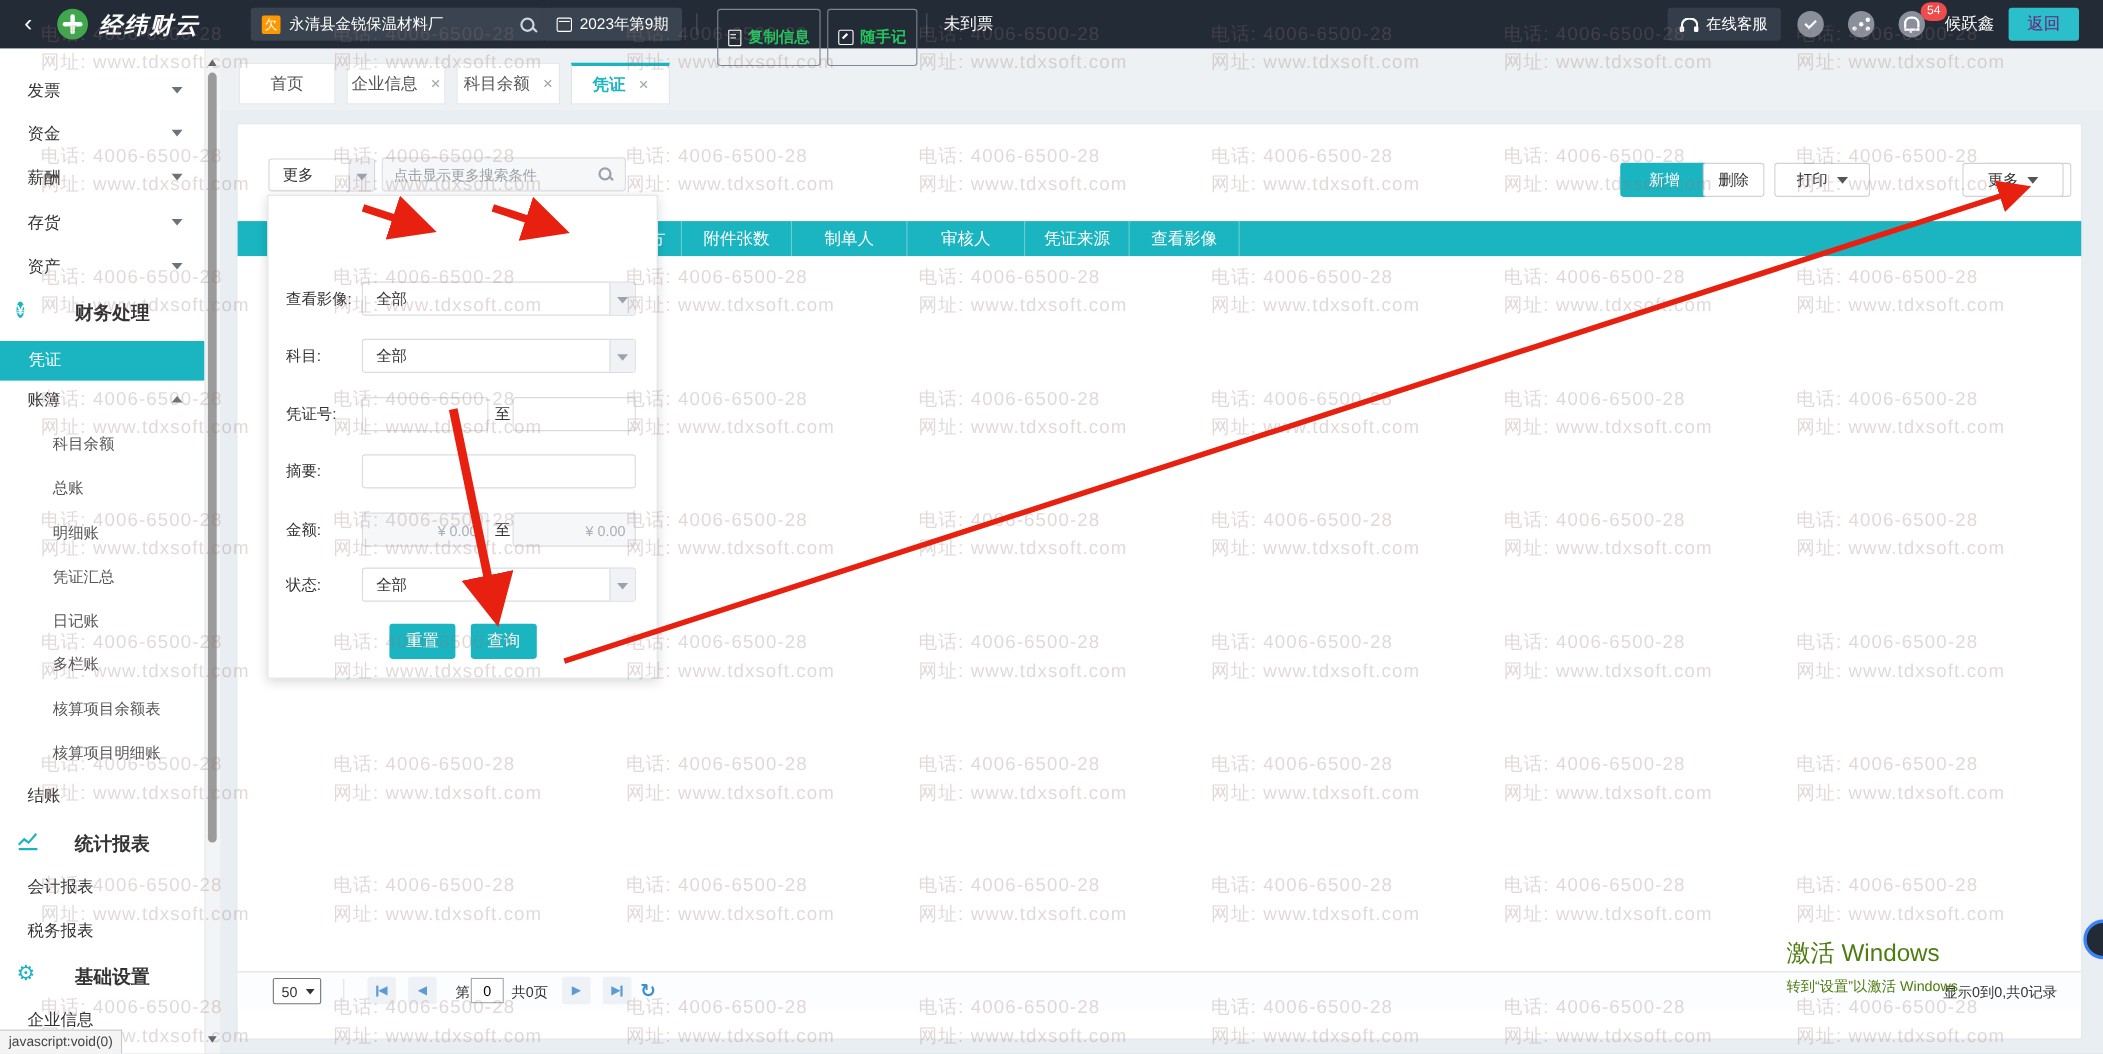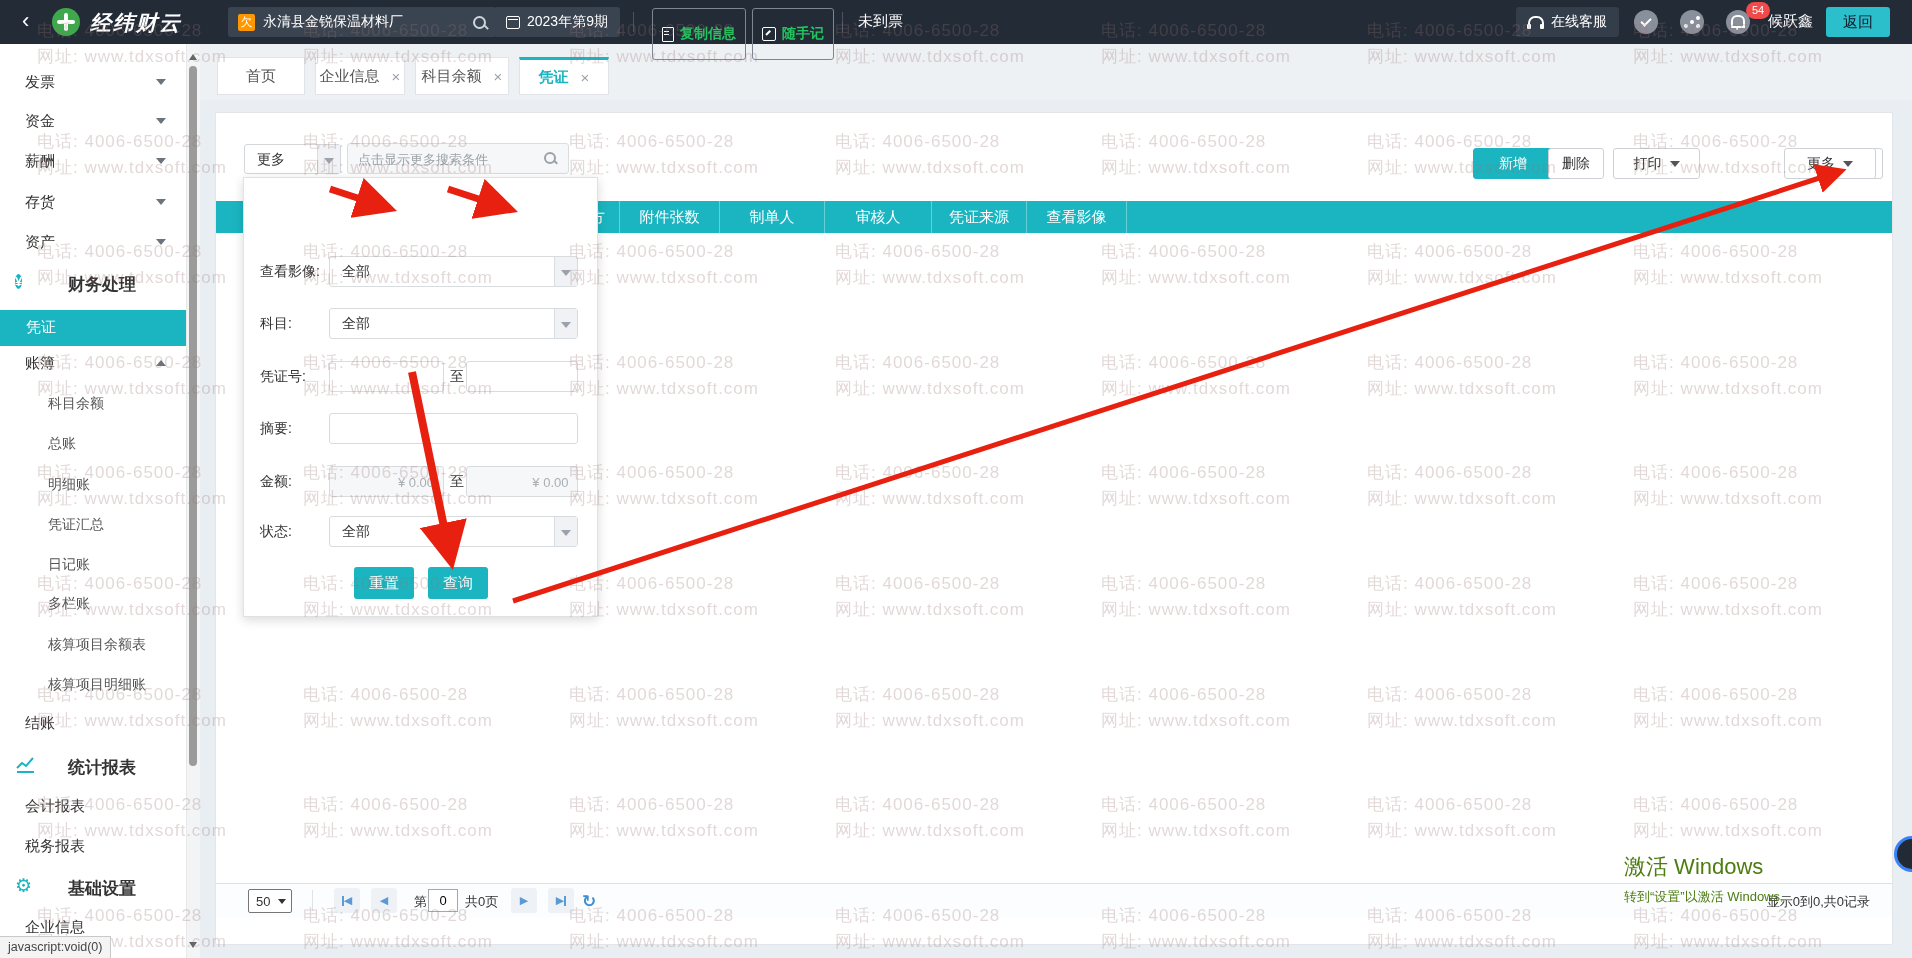--- a/index.html
+++ b/index.html
@@ -32,21 +32,21 @@
   .icon-headset{width:12px;height:10px;border:2px solid #fff;border-bottom:none;border-radius:7px 7px 0 0;position:relative;}
   .icon-headset::before{content:"";position:absolute;left:-3px;top:6px;width:4px;height:5px;background:#fff;border-radius:1px;box-shadow:13px 0 0 #fff;}
   .tb-circle{position:absolute;top:10px;width:24px;height:24px;border-radius:50%;background:#89909b;display:flex;align-items:center;justify-content:center;}
   .icon-check{width:8px;height:4px;border-left:2px solid #fff;border-bottom:2px solid #fff;transform:rotate(-45deg);margin-top:-2px;}
   .icon-share{width:4px;height:4px;background:#fff;border-radius:50%;position:relative;}
   .icon-share::before{content:"";position:absolute;left:-6px;top:4px;width:4px;height:4px;background:#fff;border-radius:50%;box-shadow:12px 0 0 #fff,12px -8px 0 #fff;}
   .icon-bell{width:10px;height:9px;border:2px solid #fff;border-radius:6px 6px 0 0;border-bottom:2px solid #fff;position:relative;margin-top:-2px;}
   .icon-bell::after{content:"";position:absolute;left:3px;bottom:-4px;width:2px;height:2px;background:#fff;border-radius:50%;}
   .tb-badge{position:absolute;left:1746px;top:2px;min-width:18px;height:17px;background:#f04b4b;border-radius:9px;color:#fff;font-size:11px;text-align:center;line-height:17px;padding:0 3px;z-index:4;}
   .tb-user{position:absolute;left:1768px;top:12px;color:#fff;font-size:15px;}
-  .tb-backbtn{position:absolute;left:1826px;top:7px;width:64px;height:30px;background:#2abfca;border-radius:3px;color:#0f172a;font-size:15px;text-align:center;line-height:30px;}
+  .tb-backbtn{position:absolute;left:1826px;top:7px;width:64px;height:30px;background:#2abfca;border-radius:3px;color:#701a75;font-size:15px;text-align:center;line-height:30px;}
 
   
   .sidebar{position:absolute;left:0;top:44px;width:186px;bottom:0;background:#fff;z-index:2;}
   .si{position:absolute;left:0;width:186px;height:24px;font-size:15px;color:#333;cursor:pointer;}
   .si .lbl1{position:absolute;left:25px;top:2px;text-align:right;}
   .si .lbl-sub{position:absolute;left:48px;top:3px;font-size:14px;color:#555;}
   .si.section{font-size:17px;font-weight:bold;height:28px;}
   .si.section .lbls{position:absolute;left:44px;top:3px;margin-left:24px;}
   .chev{position:absolute;right:20px;top:8px;width:0;height:0;border:5px solid transparent;}
   .chev.down{border-top:6px solid #6b737c;border-bottom:none;}

